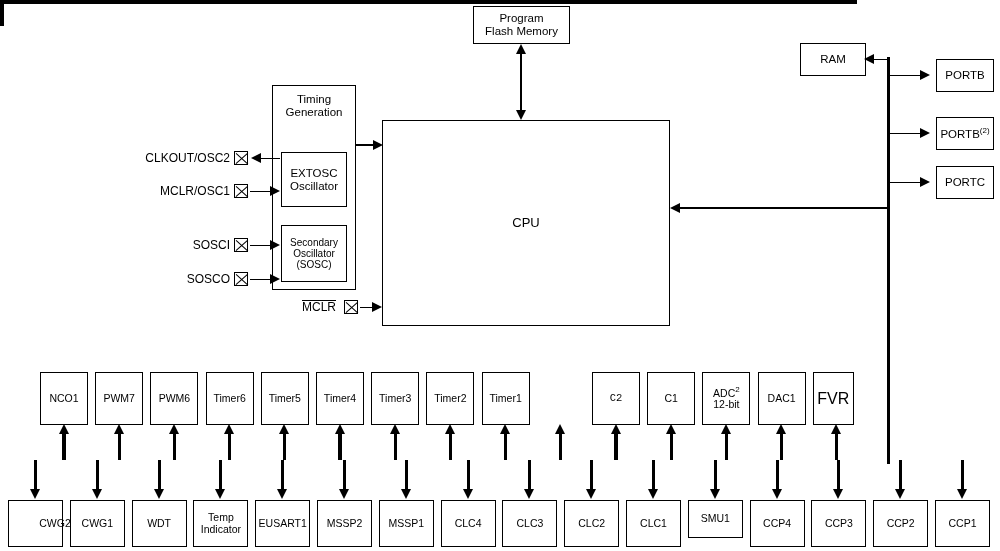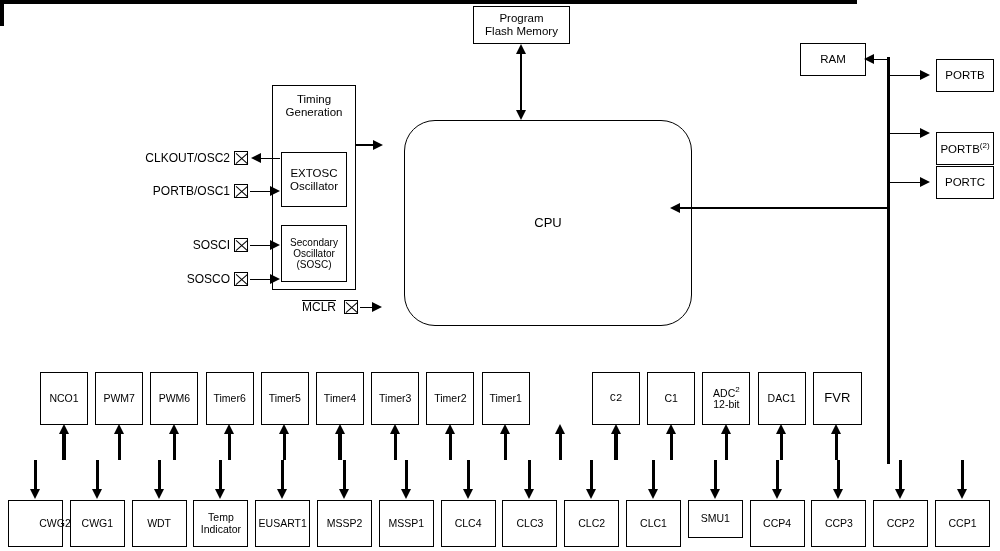--- a/index.html
+++ b/index.html
@@ -71,21 +71,21 @@
     <span style="display:block;">
       <span class="stack">Program</span>
       <span class="stack">Flash Memory</span>
     </span>
   </div>
 
   <div class="line vline" style="left:520px;top:52px;width:2.2px;height:62px;"></div>
   <div class="arrow ar-up" style="left:515.5px;top:44px;"></div>
   <div class="arrow ar-down" style="left:515.5px;top:110px;"></div>
 
-  <div class="box heavy cpu-label" id="cpu" style="left:404px;top:120px;width:288px;height:206px;border-radius:31px;">
+  <div class="box heavy cpu-label" id="cpu" style="left:382px;top:120px;width:288px;height:206px;">
     <span>CPU</span>
   </div>
 
   <div class="box" id="timing" style="left:272px;top:85px;width:84px;height:205px;align-items:flex-start;"></div>
   <div id="timing-title" style="left:272px;top:93px;width:84px;">
     <span class="stack">Timing</span>
     <span class="stack">Generation</span>
   </div>
 
   <div class="box thin" style="left:281px;top:152px;width:66px;height:55px;">
@@ -104,21 +104,21 @@
   </div>
 
   <div class="line hline" style="left:356px;top:144px;width:22px;"></div>
   <div class="arrow ar-right" style="left:373px;top:139.5px;"></div>
 
   <div class="lbl" style="left:118px;top:151px;width:112px;">CLKOUT/OSC2</div>
   <div class="pin" style="left:234px;top:151px;"></div>
   <div class="line hline" style="left:258px;top:157.5px;width:22px;"></div>
   <div class="arrow ar-left" style="left:251px;top:153px;"></div>
 
-  <div class="lbl" style="left:118px;top:184px;width:112px;">PORTB/OSC1</div>
+  <div class="lbl" style="left:118px;top:184px;width:112px;">MCLR/OSC1</div>
   <div class="pin" style="left:234px;top:184px;"></div>
   <div class="line hline" style="left:250px;top:190.5px;width:24px;"></div>
   <div class="arrow ar-right" style="left:270px;top:186px;"></div>
 
   <div class="lbl" style="left:118px;top:238px;width:112px;">SOSCI</div>
   <div class="pin" style="left:234px;top:238px;"></div>
   <div class="line hline" style="left:250px;top:244.5px;width:24px;"></div>
   <div class="arrow ar-right" style="left:270px;top:240px;"></div>
 
   <div class="lbl" style="left:118px;top:272px;width:112px;">SOSCO</div>
@@ -138,21 +138,21 @@
   </div>
   <div class="line hline" style="left:866px;top:58.5px;width:24px;"></div>
   <div class="arrow ar-left" style="left:864px;top:54px;"></div>
 
   <div class="box" style="left:936px;top:59px;width:58px;height:33px;">
     <span>PORTB</span>
   </div>
   <div class="line hline" style="left:890px;top:74.5px;width:34px;"></div>
   <div class="arrow ar-right" style="left:920px;top:70px;"></div>
 
-  <div class="box" style="left:936px;top:132px;width:58px;height:33px;">
+  <div class="box" style="left:936px;top:117px;width:58px;height:33px;">
     <span style="display:block;"><span>PORTB</span><span class="sup">(2)</span></span>
   </div>
   <div class="line hline" style="left:890px;top:132.5px;width:34px;"></div>
   <div class="arrow ar-right" style="left:920px;top:128px;"></div>
 
   <div class="box" style="left:936px;top:166px;width:58px;height:33px;">
     <span>PORTC</span>
   </div>
   <div class="line hline" style="left:890px;top:181.5px;width:34px;"></div>
   <div class="arrow ar-right" style="left:920px;top:177px;"></div>
@@ -256,21 +256,21 @@
     </div>
     <div class="line vline" style="left: 724.8px; width: 3.2px; top: 433px; height: 27px;"></div>
     <div class="arrow ar-up" style="left: 720.9px; top: 424px;"></div>
     <div class="box" style="left: 757.6px; top: 372px; width: 48px; height: 53px; font-size: 10.5px;">
       <span style="display: block;">
         <span class="stack">DAC1</span>
       </span>
     </div>
     <div class="line vline" style="left: 780px; width: 3.2px; top: 433px; height: 27px;"></div>
     <div class="arrow ar-up" style="left: 776.1px; top: 424px;"></div>
-    <div class="box" style="left: 812.8px; top: 372px; width: 49px; height: 53px; font-size: 13px;">
+    <div class="box" style="left: 812.8px; top: 372px; width: 41px; height: 53px; font-size: 16px;">
       <span style="display: block;">
         <span class="stack">FVR</span>
       </span>
     </div>
     <div class="line vline" style="left: 835.2px; width: 3.2px; top: 433px; height: 27px;"></div>
     <div class="arrow ar-up" style="left: 831.3px; top: 424px;"></div>
     <div class="box" style="left: 8px; top: 500px; width: 55px; height: 47px; font-size: 10.5px;">
       <span style="display: block; margin-left: 39px;">
         <span class="stack">CWG2</span>
       </span>

